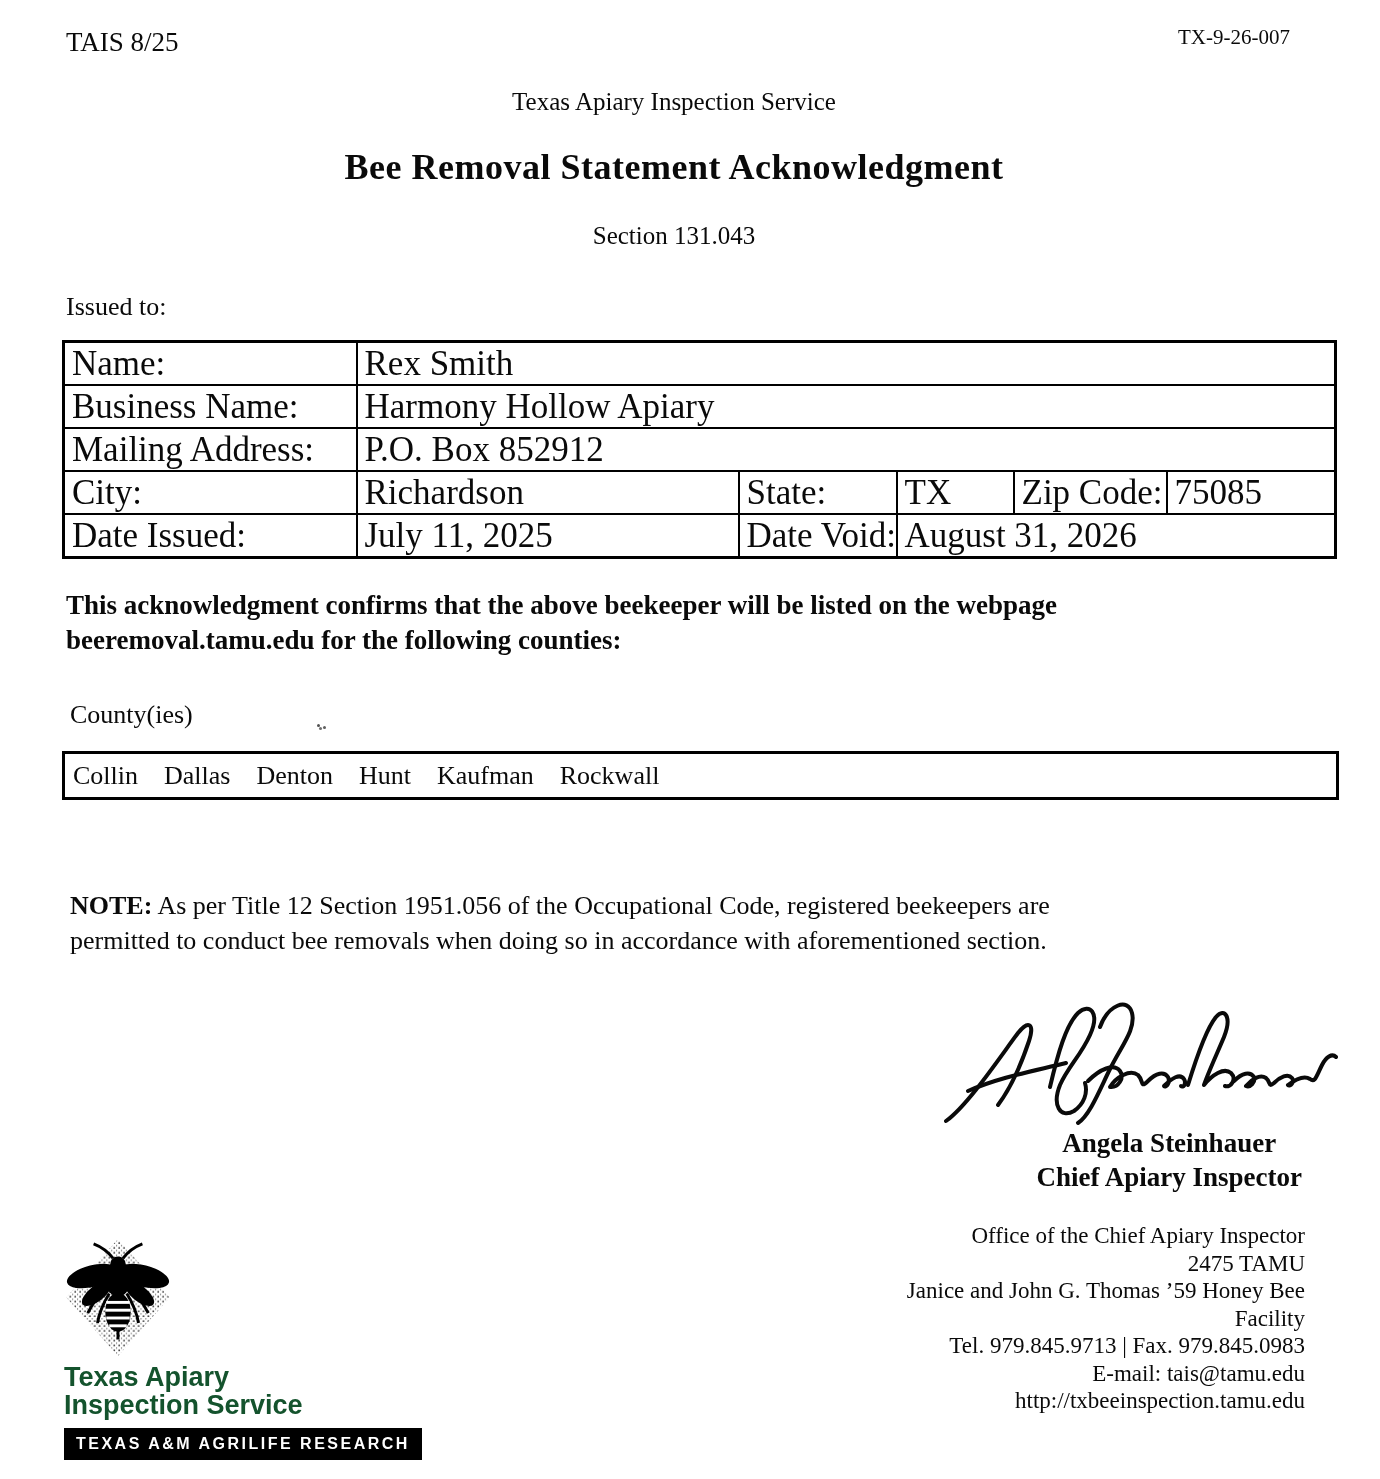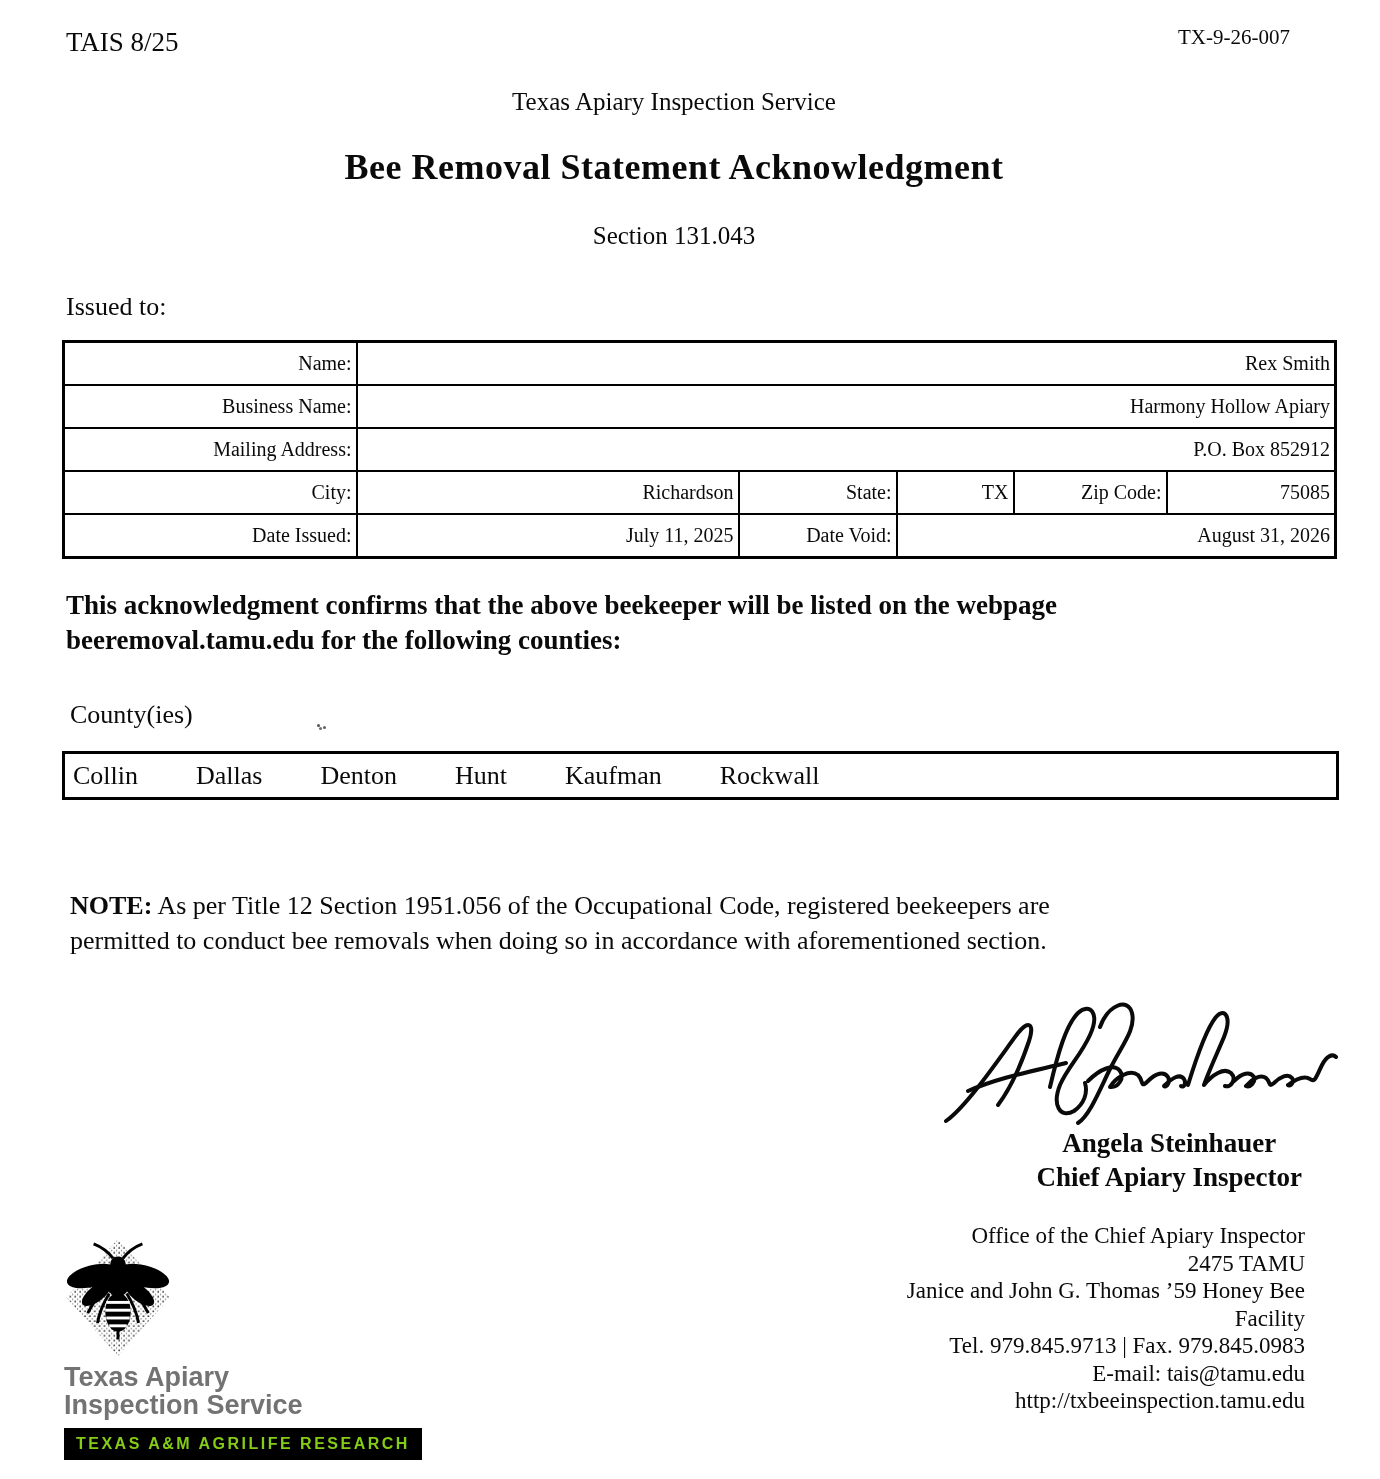--- a/index.html
+++ b/index.html
@@ -10,47 +10,47 @@
   .hdr-left  { position:absolute; left:66px;  top:27px; font-size:27px; }
   .hdr-right { position:absolute; right:58px; top:25px; font-size:21px; }
   .org       { position:absolute; left:0; right:0; top:88px;  text-align:center; font-size:25px; }
   .title     { position:absolute; left:0; right:0; top:146px; text-align:center; font-size:36px;
                font-weight:bold; margin:0; letter-spacing:0.5px; }
   .section   { position:absolute; left:0; right:0; top:222px; text-align:center; font-size:25px; }
   .issued    { position:absolute; left:66px; top:292px; font-size:26px; }
 
   table.info { position:absolute; left:62px; top:340px; width:1272px;
                border-collapse:collapse; table-layout:fixed;
-               font-size:20px; border:3px solid #000;text-align:right; }
+               font-size:35px; border:3px solid #000; }
   table.info td { border:2px solid #000; height:41px; padding:0 4px 0 7px;
                   vertical-align:middle; white-space:nowrap; overflow:hidden; }
 
   .confirm { position:absolute; left:66px; top:588px; font-size:27px; font-weight:bold;
              line-height:35px; margin:0; }
   .county-label { position:absolute; left:70px; top:700px; font-size:26px; }
   .stray { position:absolute; left:317px; top:724px; width:3px; height:3px; background:#333;
            border-radius:50%; box-shadow:6px 2px 0 #444, 2px 3px 0 #555; opacity:.85; }
   .county-box { position:absolute; left:62px; top:751px; width:1263px; height:43px;
                 border:3px solid #000; display:flex; align-items:center;
-                padding-left:8px; font-size:26px;gap:32px; }
+                padding-left:8px; font-size:26px; }
   .county-box span { margin-right:26px; }
 
   .note { position:absolute; left:70px; top:888px; font-size:26px; line-height:35px; margin:0; }
 
   .signature-svg { position:absolute; left:938px; top:993px; }
 
   .sig-block { position:absolute; right:46px; top:1126px; text-align:center;
                font-size:27px; font-weight:bold; line-height:34px; }
 
   .office { position:absolute; right:43px; top:1222px; text-align:right;
             font-size:23px; line-height:27.5px; }
 
   .logo { position:absolute; left:64px; top:1237px; font-family:"Liberation Sans", sans-serif; }
-  .logo-text { font-size:27px; font-weight:bold; line-height:28px; color:#737373; }
-  .banner { margin-top:9px; background:#000; color:#84cc16; font-size:16px; font-weight:bold;
+  .logo-text { font-size:27px; font-weight:bold; line-height:28px; color:#14532d; }
+  .banner { margin-top:9px; background:#000; color:#ffffff; font-size:16px; font-weight:bold;
             letter-spacing:2.5px; padding:7px 12px; width:max-content;
             font-family:"Liberation Sans", sans-serif; }
 </style>
 </head>
 <body>
 
 <div class="page">
 
   <div class="hdr-left">TAIS 8/25</div>
   <div class="hdr-right">TX-9-26-007</div>

